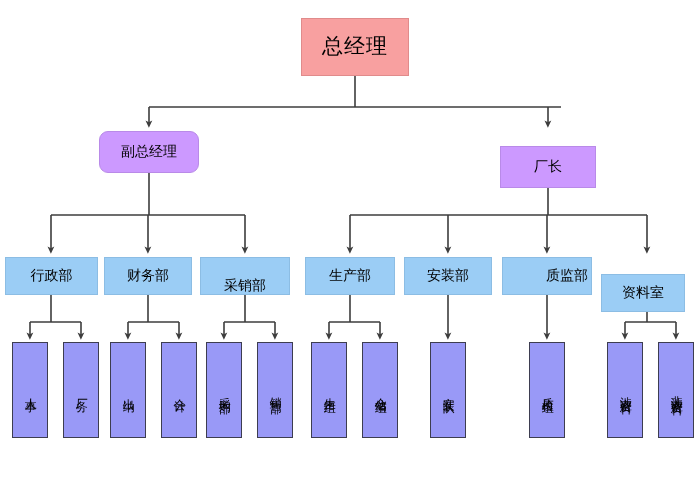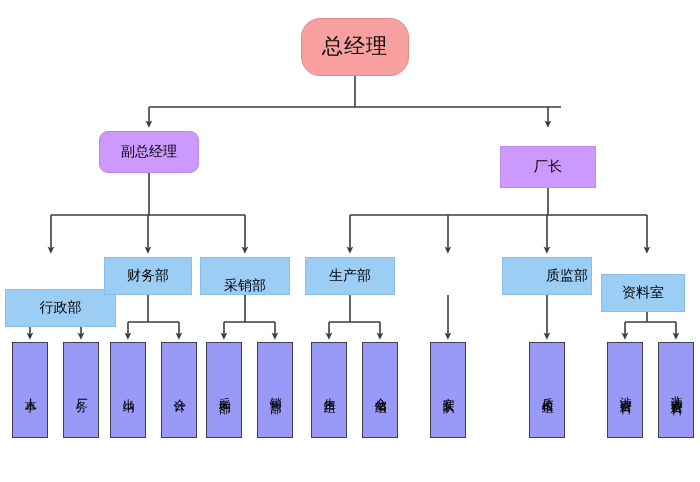--- a/index.html
+++ b/index.html
@@ -121,43 +121,46 @@
 
       <path d="M547,295 L547,336" marker-end="url(#arrow)"></path>
 
       <path d="M647,295 L647,322"></path>
       <path d="M625,322 L676,322"></path>
       <path d="M625,322 L625,336" marker-end="url(#arrow)"></path>
       <path d="M676,322 L676,336" marker-end="url(#arrow)"></path>
     </g>
   </svg>
 
-  <div class="node level0" style="left:301px; top:18px; width:108px; height:58px;border-radius:19px;">
+  <div class="node level0" style="left:301px; top:18px; width:108px; height:58px;">
     <span>总经理</span>
   </div>
 
   <div class="node level1" style="left:99px; top:131px; width:100px; height:42px;border-radius:9px;">
     <span>副总经理</span>
   </div>
   <div class="node level1" style="left:500px; top:146px; width:96px; height:42px;text-align:center;">
     <span>厂长</span>
   </div>
 
-  <div class="node level2" style="left:5px; top:257px; width:111px; height:38px;margin-top:32px;">
+  <div class="node level2" style="left:5px; top:257px; width:93px; height:38px;">
     <span>行政部</span>
   </div>
   <div class="node level2" style="left:104px; top:257px; width:88px; height:38px;justify-content:center;">
     <span>财务部</span>
   </div>
   <div class="node level2" style="left:200px; top:257px; width:90px; height:38px;align-items:flex-end;">
     <span>采销部</span>
   </div>
   <div class="node level2" style="left:305px; top:257px; width:90px; height:38px;">
     <span>生产部</span>
   </div>
+  <div class="node level2" style="left:404px; top:257px; width:88px; height:38px;">
+    <span>安装部</span>
+  </div>
   <div class="node level2" style="left:502px; top:257px; width:90px; height:38px;padding-left:40px;">
     <span>质监部</span>
   </div>
   <div class="node level2" style="left:601px; top:274px; width:84px; height:38px;">
     <span>资料室</span>
   </div>
 
   <div class="node level3" style="left:12px; top:342px; width:36px; height:96px;">
     <span>人事</span>
   </div>

